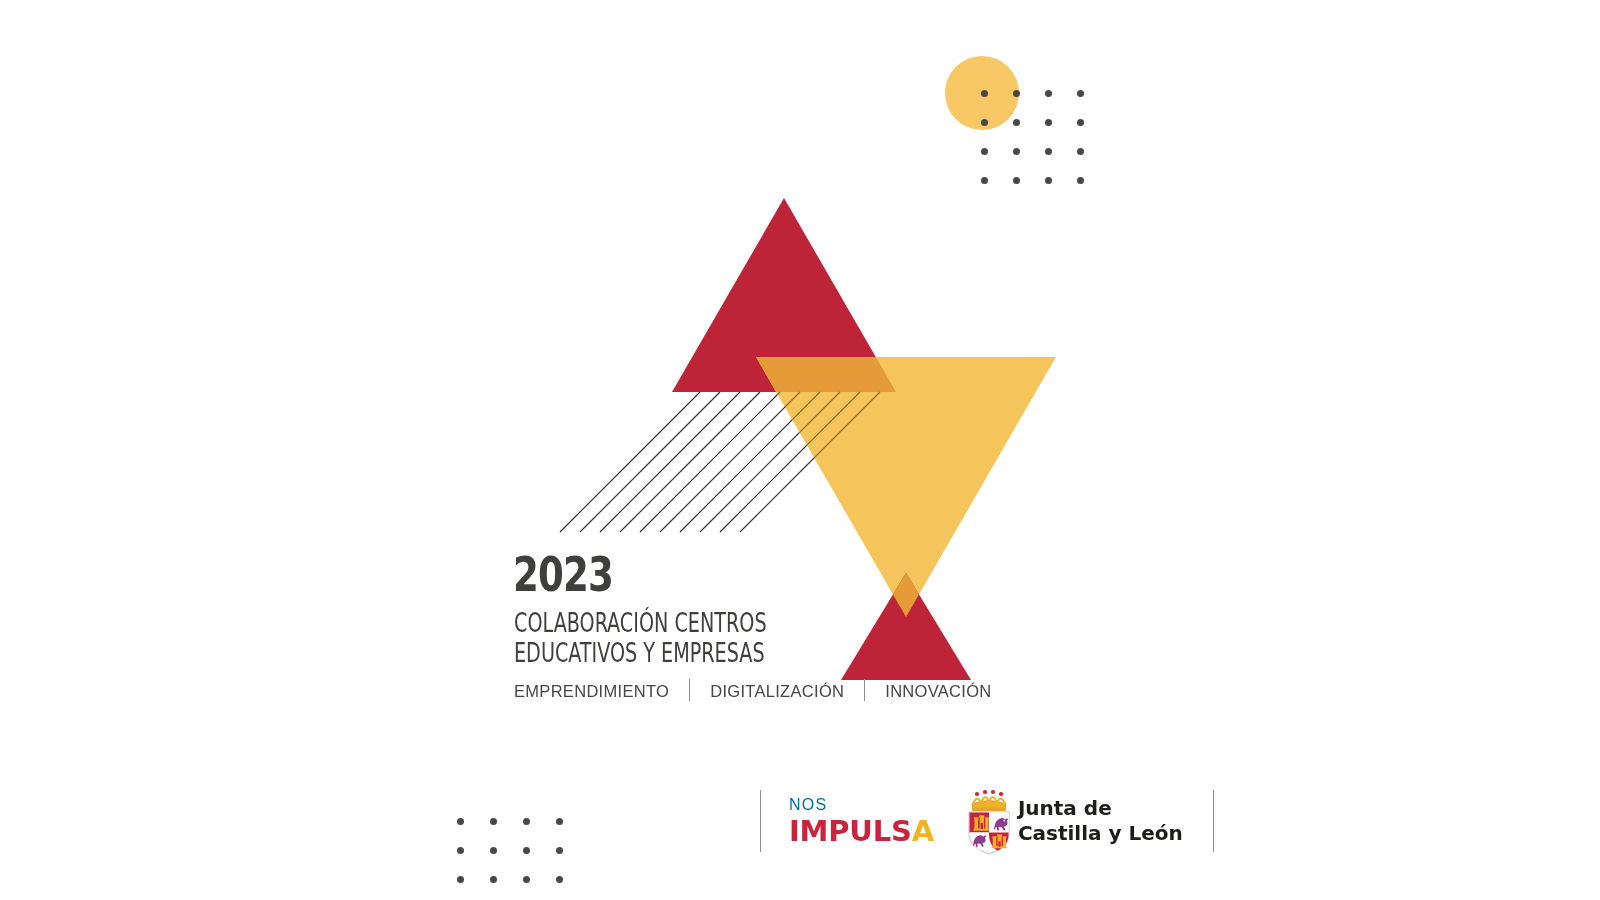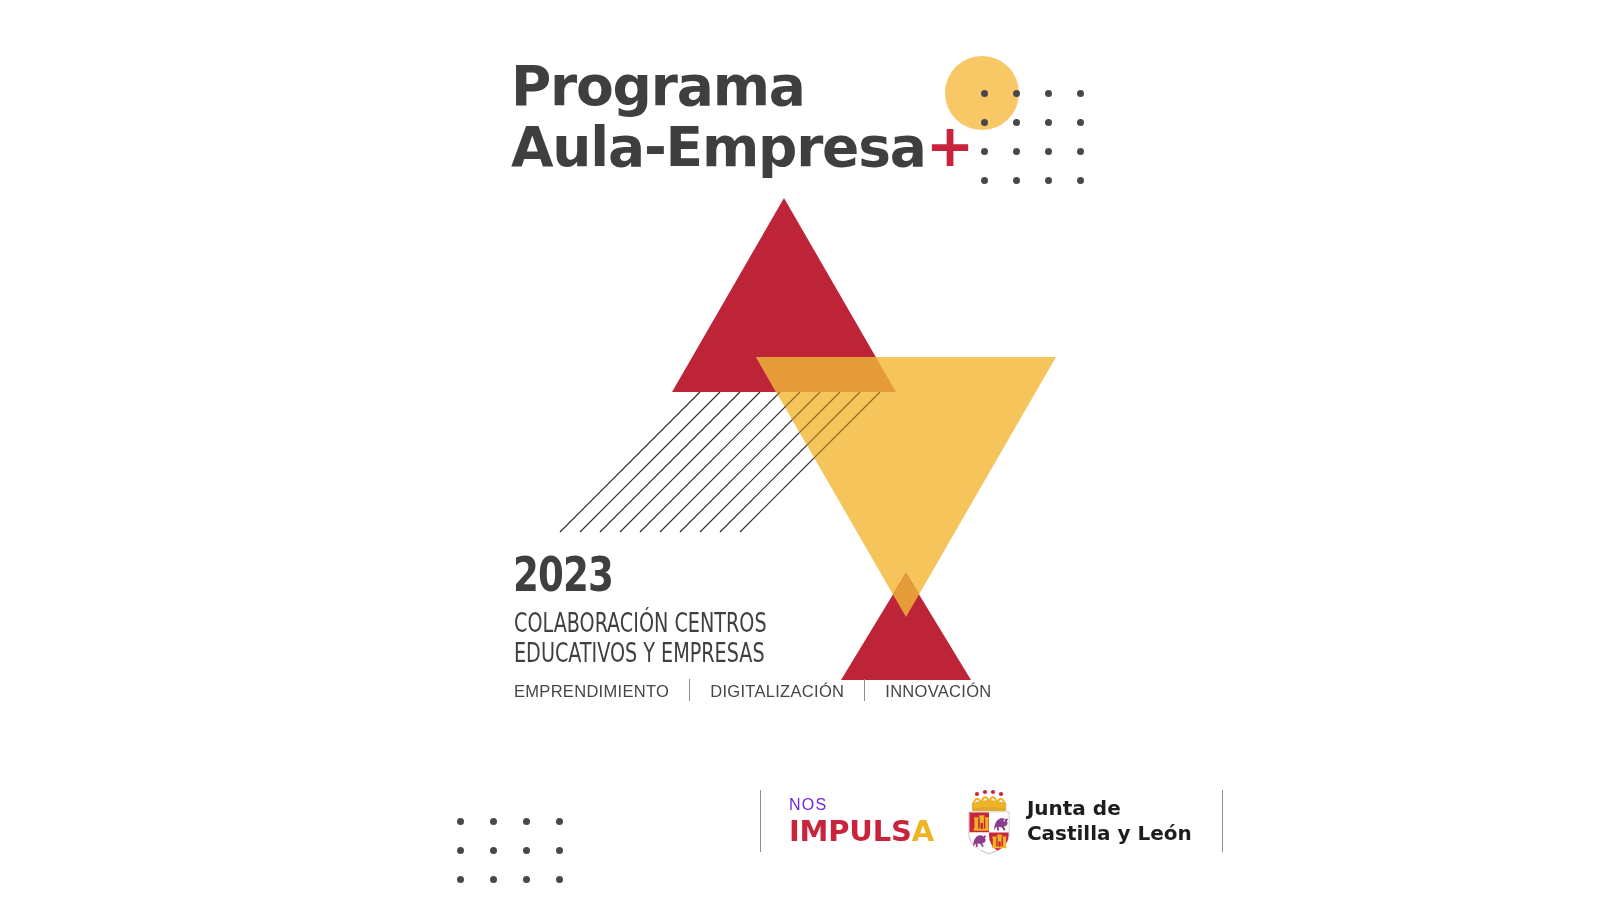--- a/index.html
+++ b/index.html
@@ -160,38 +160,37 @@
   #nos-impulsa {
     margin-left: 28px;
     margin-right: 26px;
     line-height: 1;
   }
   #nos-word {
     font-family: "Liberation Sans", sans-serif;
     font-size: 16px;
     font-weight: normal;
     letter-spacing: 1.2px;
-    color: #6d28d9;
+    color: #0369a1;
   }
   #impulsa-word {
     font-family: "DejaVu Sans", sans-serif;
     font-size: 29px;
     font-weight: bold;
     letter-spacing: -0.2px;
     color: #c8243c;
     margin-top: 4px;
   }
   #impulsa-word .a-accent { color: #f0b323; }
 
   #jcyl-logo {
     display: flex;
     align-items: center;
   }
   #jcyl-text {
-    margin-left: 9px;
     font-family: "DejaVu Sans", sans-serif;
     font-weight: bold;
     font-size: 20px;
     line-height: 25px;
     color: #1d1d1b;
     white-space: nowrap;
   }
   #footer-rule-right { margin-left: 30px; }
 </style>
 </head>
@@ -267,24 +266,20 @@
     <div class="dot"></div>
     <div class="dot"></div>
     <div class="dot"></div>
     <div class="dot"></div>
     <div class="dot"></div>
     <div class="dot"></div>
     <div class="dot"></div>
     <div class="dot"></div>
   </div>
 
-  <div id="title-block">
-    <div class="title-line">Programa</div>
-    <div class="title-line"><span>Aula-Empresa</span><span class="title-plus">+</span></div>
-  </div>
 
   <div id="year">2023</div>
 
   <div id="subtitle">
     <div>COLABORACIÓN CENTROS</div>
     <div>EDUCATIVOS Y EMPRESAS</div>
   </div>
 
   <div id="tagline">
     <span class="tag-item">EMPRENDIMIENTO</span>

